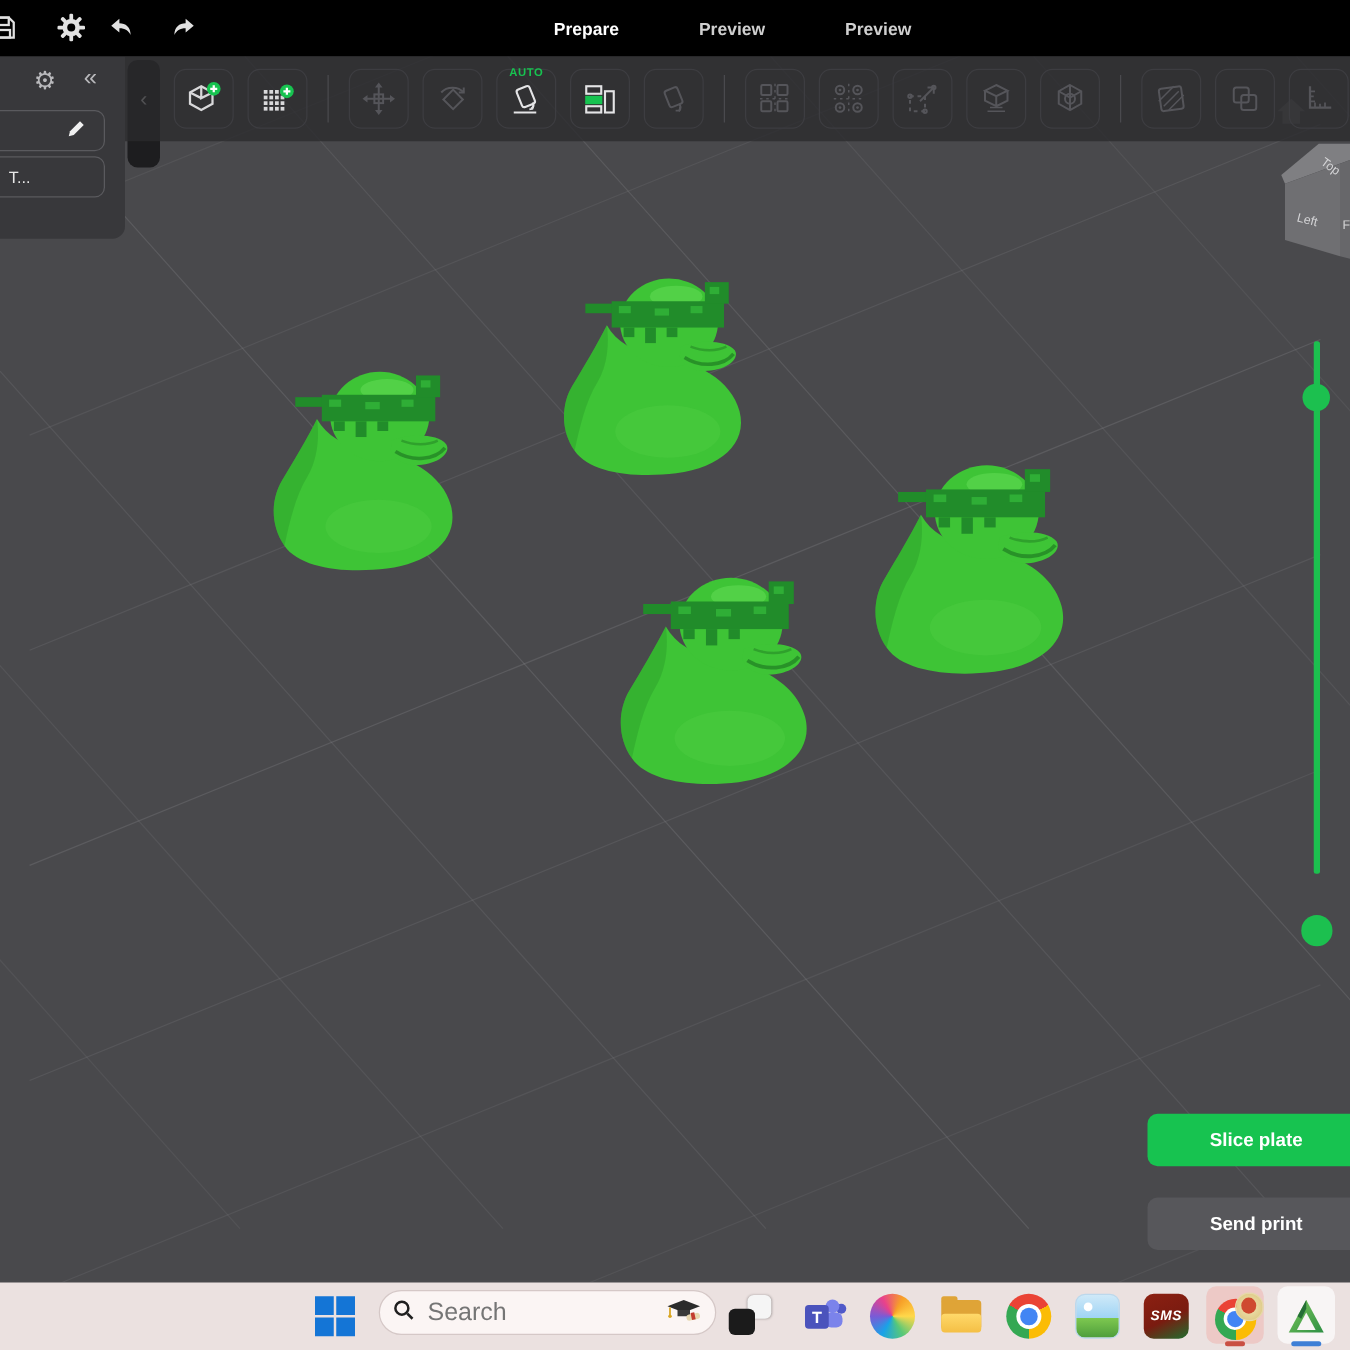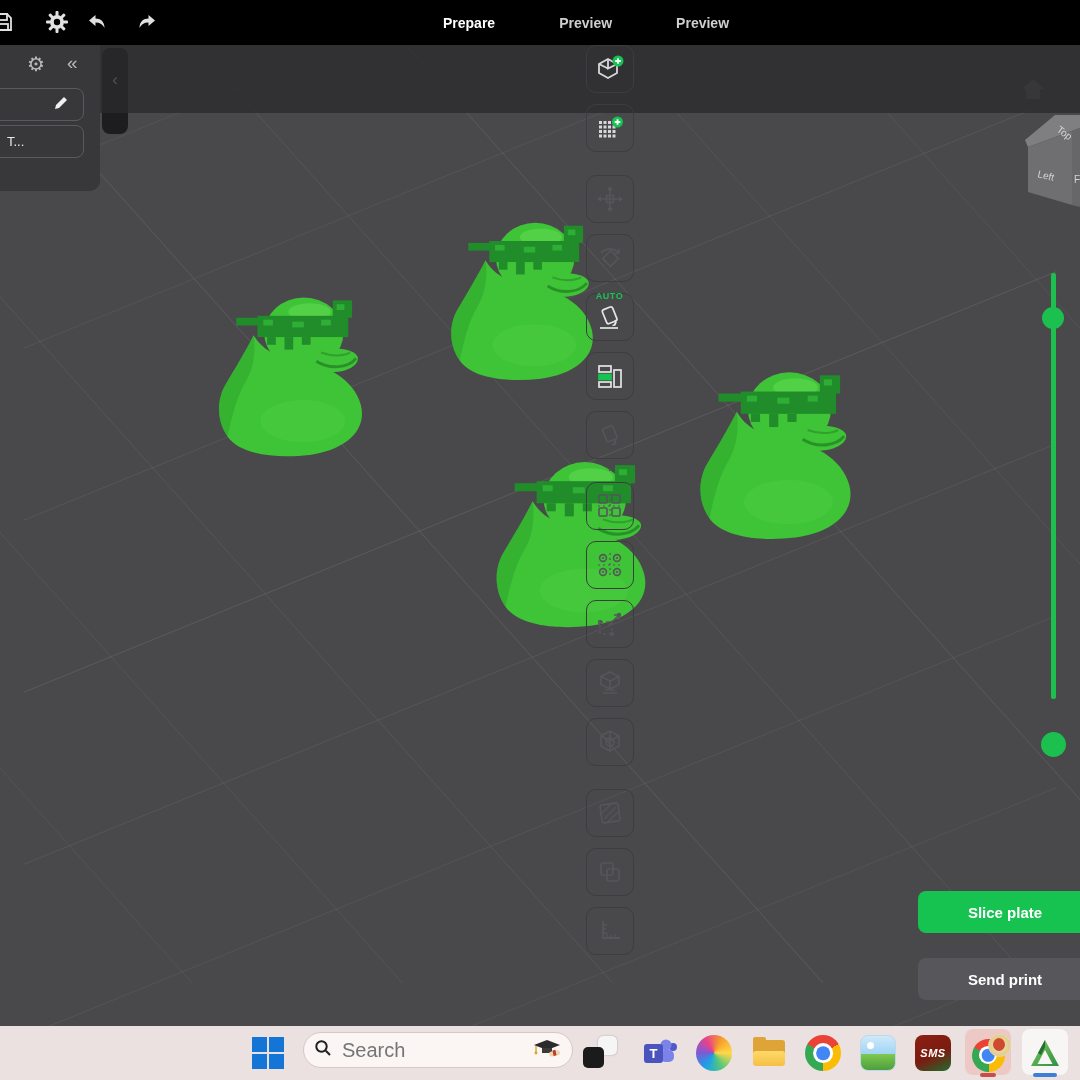--- a/index.html
+++ b/index.html
@@ -12,21 +12,21 @@
   .topbar{position:absolute;left:0;top:0;width:1080px;height:45px;background:#000;z-index:50;}
   .topbar .tbicon{position:absolute;top:10px;width:24px;height:24px;display:flex;align-items:center;justify-content:center;cursor:pointer;}
   .tabs{position:absolute;left:443px;top:0;height:45px;display:flex;gap:64px;align-items:center;z-index:51;}
   .tab{font-size:14px;font-weight:bold;color:#cfcfcf;cursor:pointer;white-space:nowrap;}
   .tab.active{color:#ffffff;}
   
   .viewport{position:absolute;left:0;top:45px;width:1080px;height:981px;background:#49494c;overflow:hidden;z-index:1;}
   .viewport svg.scene{position:absolute;left:0;top:0;}
   
   .toolbar{position:absolute;left:0;top:45px;width:1080px;height:68px;background:rgba(42,42,45,0.78);z-index:10;
-    display:flex;align-items:center;gap:11px;padding-left:139px;box-sizing:border-box;flex-direction:column;}
+    display:flex;align-items:center;gap:11px;padding-left:139px;box-sizing:border-box;}
   .tbtn{position:relative;flex:0 0 48px;width:48px;height:48px;border:1px solid #3d3d41;border-radius:10px;
     background:transparent;display:flex;align-items:center;justify-content:center;padding:0;cursor:pointer;}
   .tbtn svg{display:block;}
   .tb-sep{flex:0 0 1px;width:1px;height:38px;background:#4a4a4e;margin:0 5px;}
   .auto-lbl{position:absolute;top:-3px;left:0;right:0;text-align:center;font-size:9px;font-weight:bold;color:#17c350;letter-spacing:.5px;}
   
   .lpanel{position:absolute;left:0;top:45px;width:100px;height:146px;background:#38383b;border-bottom-right-radius:10px;z-index:20;}
   .glyphbtn{position:absolute;color:#b9b9bc;cursor:pointer;}
   .pfield{position:absolute;left:-20px;width:104px;height:33px;border:1px solid #5a5a5e;border-radius:8px;box-sizing:border-box;
     display:flex;align-items:center;color:#e8e8e8;font-size:13px;cursor:pointer;}

